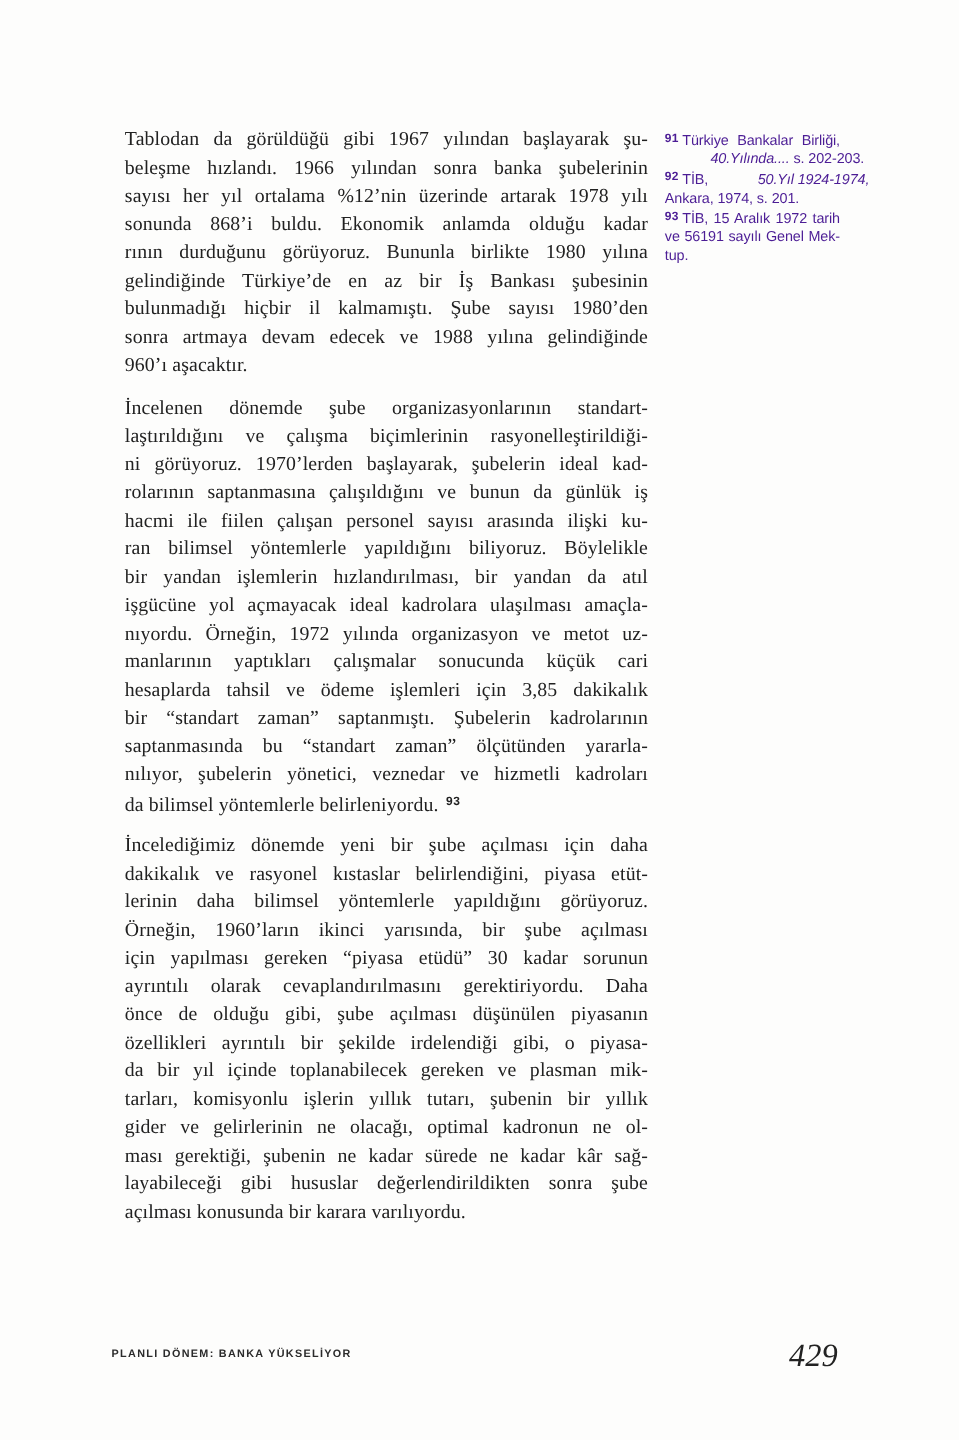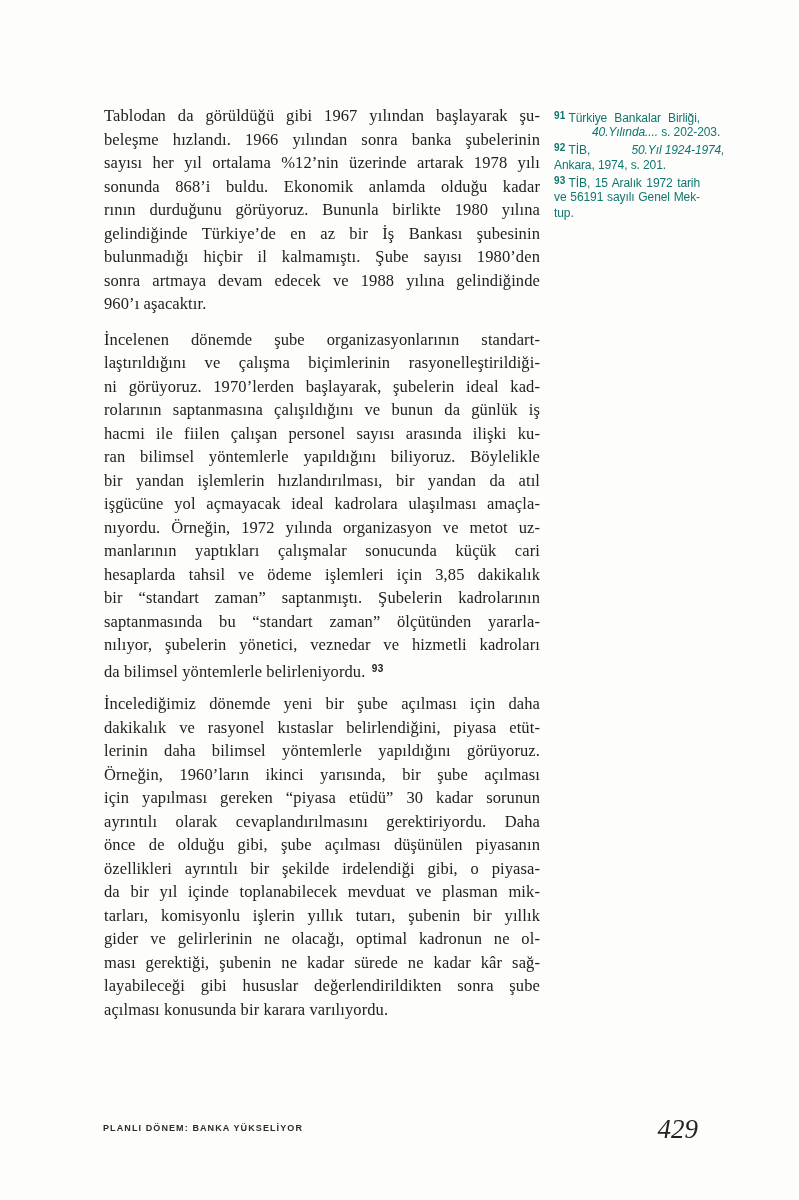--- a/index.html
+++ b/index.html
@@ -33,21 +33,21 @@
     font-size:10px;
     vertical-align:5px;
     letter-spacing:0.5px;
     margin-left:2px;
   }
 
   
   .sidebar {
     position:absolute; left:554px; top:108px; width:146px;
     font-family:"Liberation Sans", "DejaVu Sans", sans-serif;
-    color:#0f766e;
+    color:#4c1d95;
   }
   .note-line {
     height:16.2px;
     line-height:16.2px;
     font-size:12px;
     text-align:justify;
     text-align-last:justify;
     letter-spacing:-0.1px;
     white-space:nowrap;
   }
@@ -56,21 +56,21 @@
     font-weight:700;
     font-size:10px;
     vertical-align:3px;
     margin-right:3px;
     letter-spacing:0.2px;
   }
   .note-line em { font-style:italic;margin-left:38px; }
 
   
   .running-head {
-    position:absolute; left:103px; top:1123px;
+    position:absolute; left:93px; top:1123px;
     font-family:"Liberation Sans", "DejaVu Sans", sans-serif;
     font-weight:700;
     font-size:9px;
     letter-spacing:1.1px;
     color:#2b2b2b;
     white-space:nowrap;
   }
   .page-number {
     position:absolute; right:101px; top:1114px;
     font-family:"Liberation Serif", "DejaVu Serif", serif;
@@ -115,21 +115,21 @@
       </div>
       <div class="para">
         <div class="line">İncelediğimiz dönemde yeni bir şube açılması için daha</div>
         <div class="line">dakikalık ve rasyonel kıstaslar belirlendiğini, piyasa etüt-</div>
         <div class="line">lerinin daha bilimsel yöntemlerle yapıldığını görüyoruz.</div>
         <div class="line">Örneğin, 1960’ların ikinci yarısında, bir şube açılması</div>
         <div class="line">için yapılması gereken “piyasa etüdü” 30 kadar sorunun</div>
         <div class="line">ayrıntılı olarak cevaplandırılmasını gerektiriyordu. Daha</div>
         <div class="line">önce de olduğu gibi, şube açılması düşünülen piyasanın</div>
         <div class="line">özellikleri ayrıntılı bir şekilde irdelendiği gibi, o piyasa-</div>
-        <div class="line">da bir yıl içinde toplanabilecek mevduat ve plasman mik-</div>
+        <div class="line">da bir yıl içinde toplanabilecek gereken ve plasman mik-</div>
         <div class="line">tarları, komisyonlu işlerin yıllık tutarı, şubenin bir yıllık</div>
         <div class="line">gider ve gelirlerinin ne olacağı, optimal kadronun ne ol-</div>
         <div class="line">ması gerektiği, şubenin ne kadar sürede ne kadar kâr sağ-</div>
         <div class="line">layabileceği gibi hususlar değerlendirildikten sonra şube</div>
         <div class="line last">açılması konusunda bir karara varılıyordu.</div>
       </div>
     </main>
 
   <aside class="sidebar">
       <div class="note">

